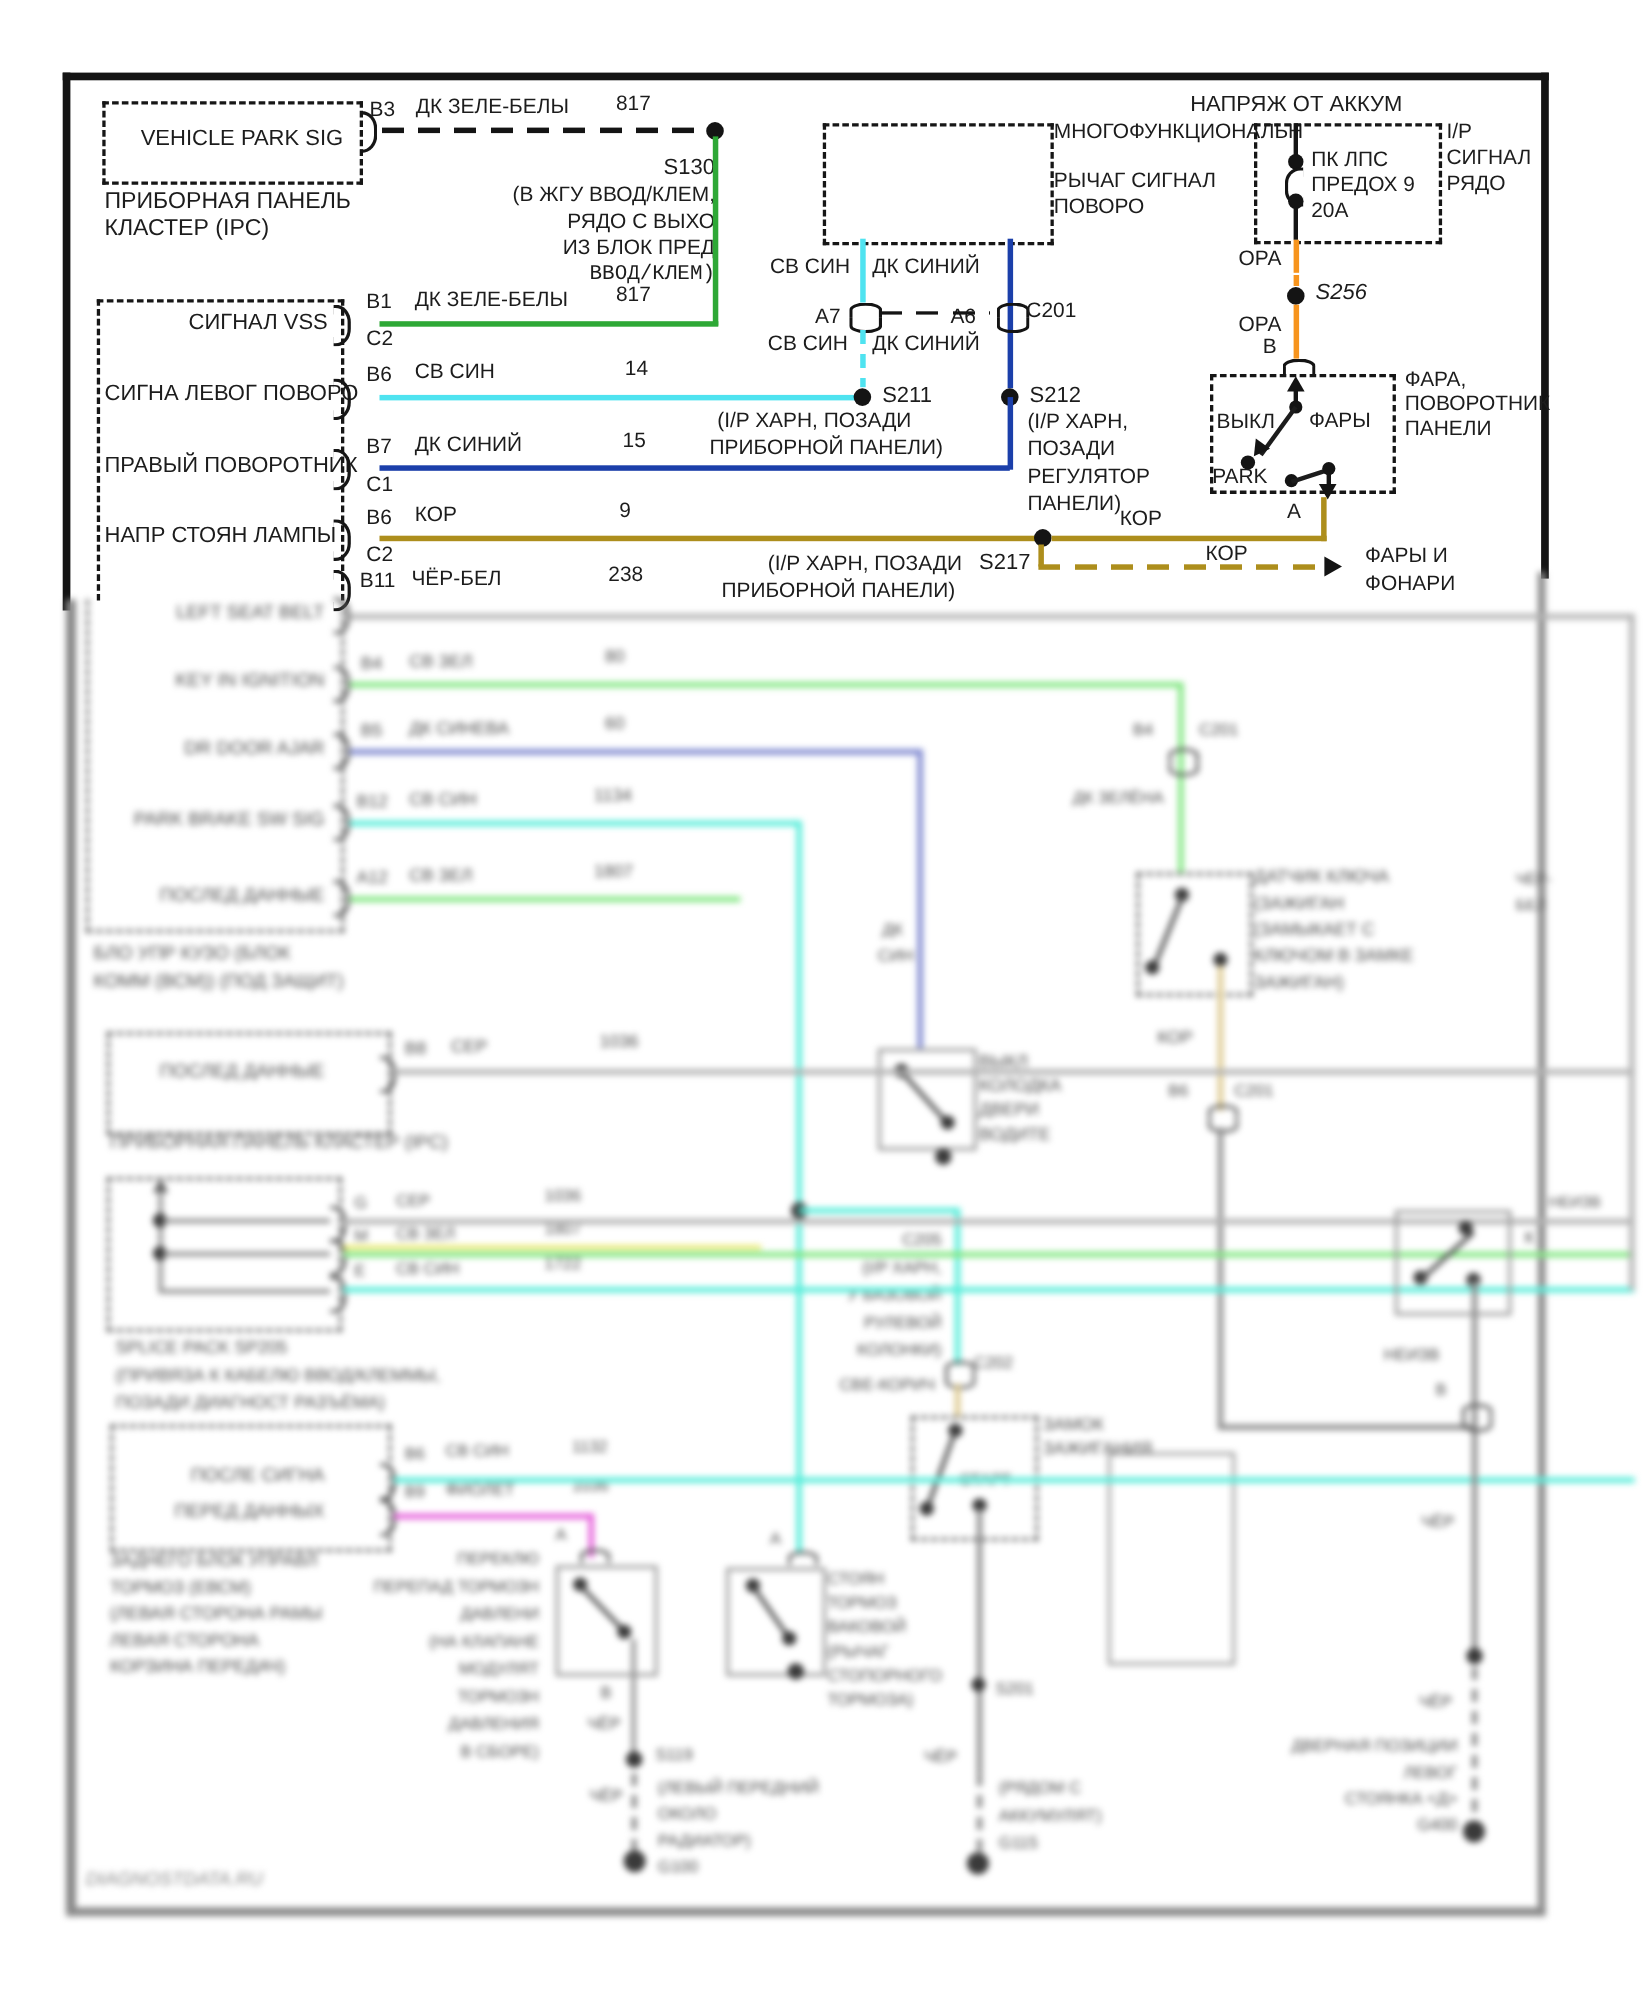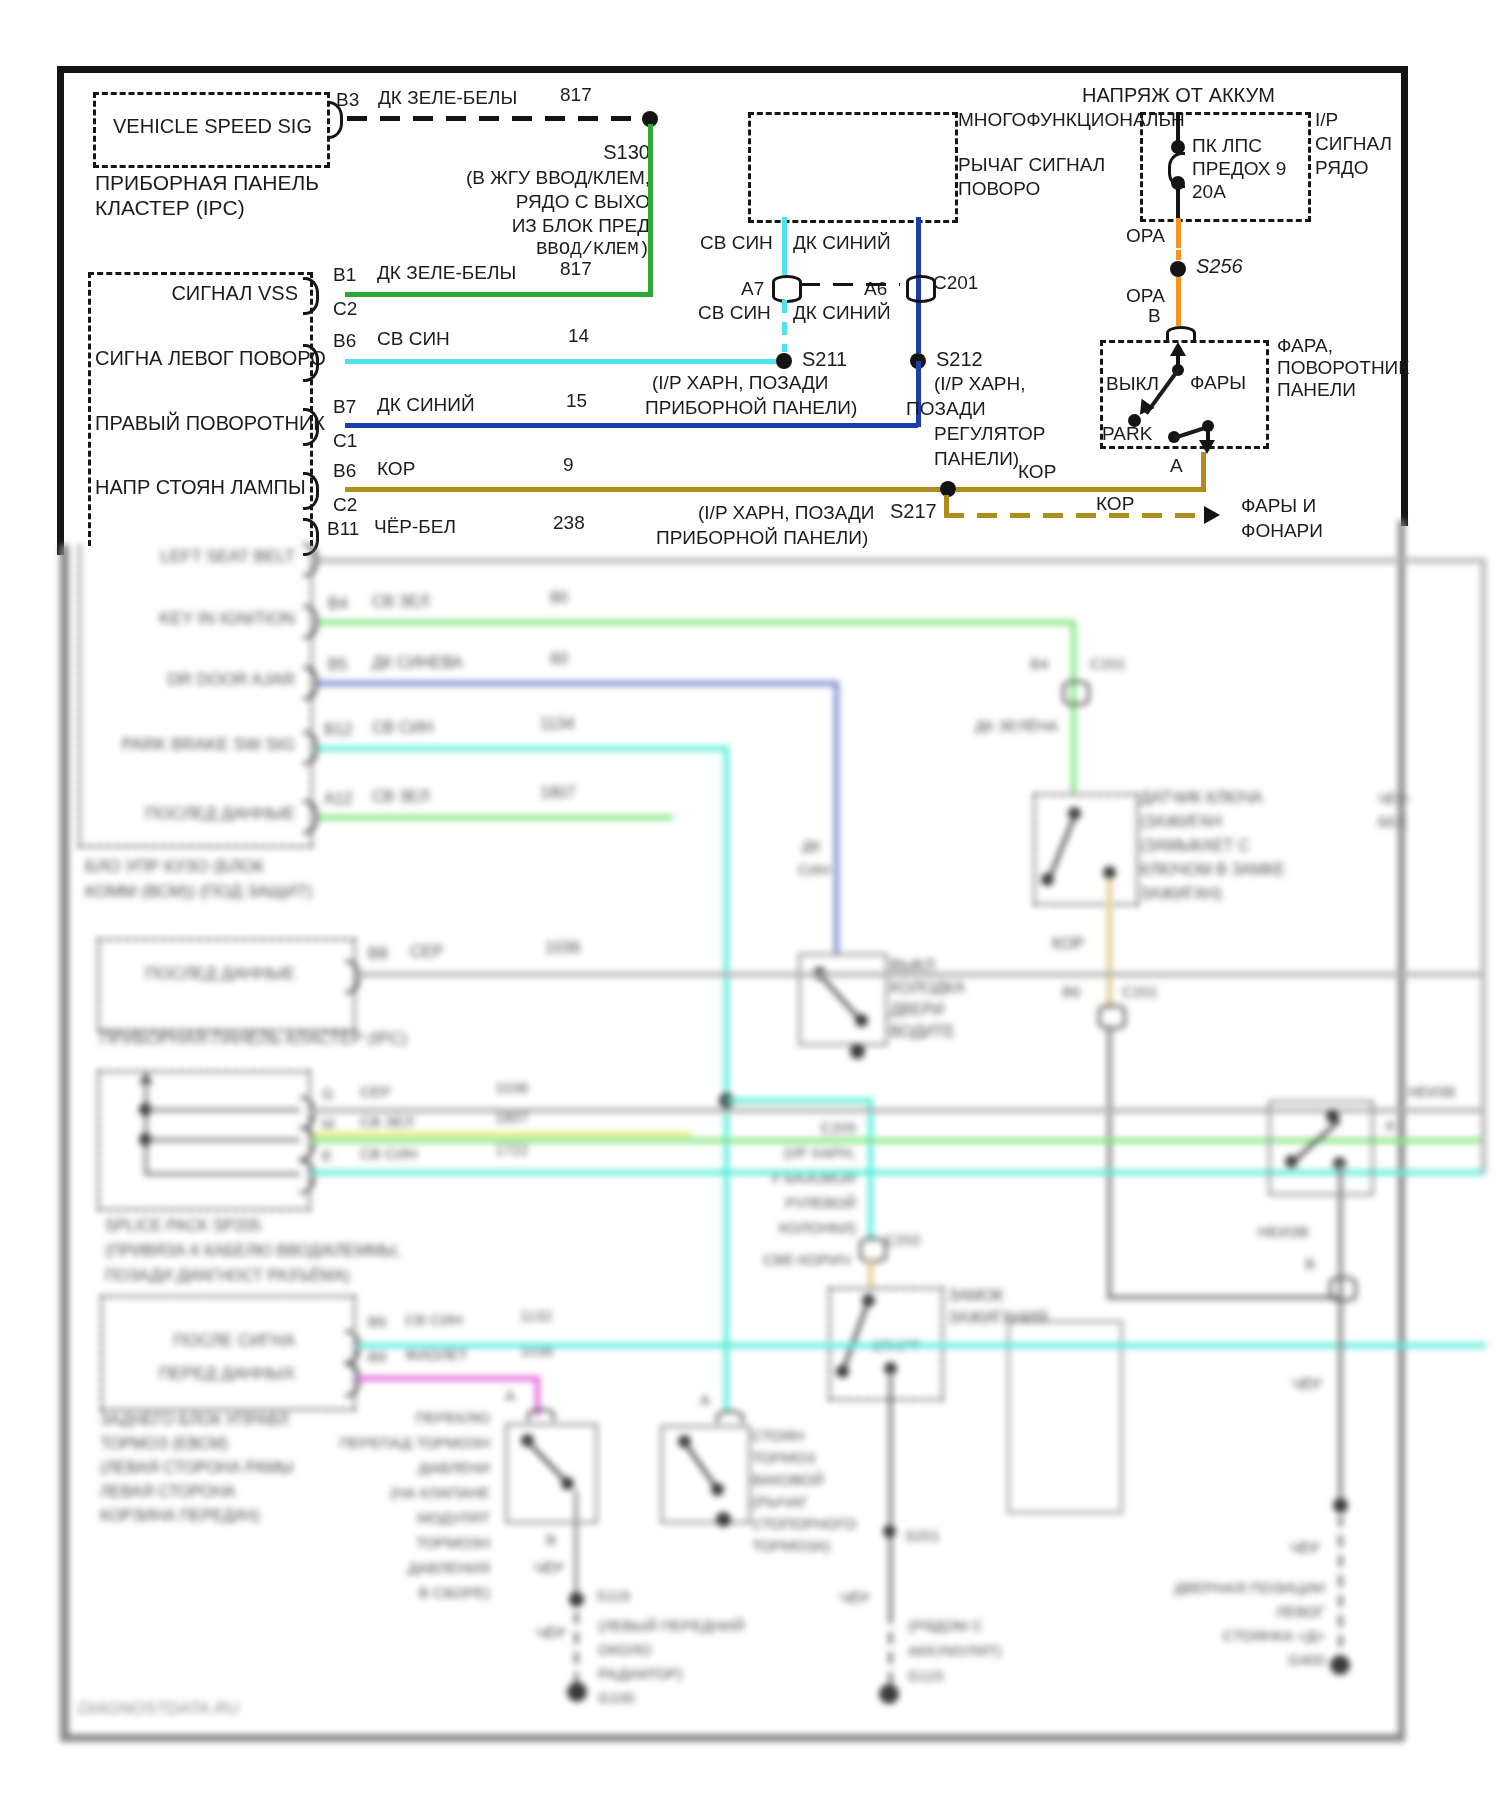--- a/index.html
+++ b/index.html
@@ -44,21 +44,21 @@
 
 <div id="page">
 
   <div>
 
     <div class="w" style="left:57px;top:66px;width:1351px;height:7px;background:#141414;"></div>
     <div class="w" style="left:57px;top:66px;width:7px;height:489px;background:#141414;"></div>
     <div class="w" style="left:1401px;top: 66px;width:7px;height:460px;background:#141414;"></div>
 
     <div class="bx" style="left:93px;top:92px;width:231px;height:70px;"></div>
-    <div class="t f20 r" style="left:100px;top:116px;width:212px;">VEHICLE SPEED SIG</div>
+    <div class="t f20 r" style="left:100px;top:116px;width:212px;">VEHICLE PARK SIG</div>
     <div class="t f21" style="left:95px;top:172px;">ПРИБОРНАЯ ПАНЕЛЬ</div>
     <div class="t f21" style="left:95px;top:197px;">КЛАСТЕР (IPC)</div>
     <div class="stub" style="left:327px;top:101px;"></div>
 
     <div class="t f19" style="left:336px;top:90px;">B3</div>
     <div class="w dsh-blk" style="left:347px;top:116px;width:293px;"></div>
     <div class="t f19" style="left:378px;top:88px;">ДК ЗЕЛЕ-БЕЛЫ</div>
     <div class="t f19" style="left:560px;top:85px;">817</div>
     <div class="dt" style="left:642px;top:111px;width:16px;height:16px;"></div>
     <div class="t f20 r" style="left:500px;top:142px;width:150px;">S130</div>
@@ -131,21 +131,21 @@
     <div class="w dsh-cyn-v" style="left:782px;top:300px;height:52px;"></div>
     <div class="dt" style="left:776px;top:353px;width:16px;height:16px;"></div>
     <div class="t f20" style="left:802px;top:349px;">S211</div>
     <div class="t f19" style="left:652px;top:373px;">(I/P ХАРН, ПОЗАДИ</div>
     <div class="t f19" style="left:645px;top:398px;">ПРИБОРНОЙ ПАНЕЛИ)</div>
 
     <div class="dt" style="left:910px;top:353px;width:16px;height:16px;"></div>
     <div class="w cdb" style="left:916px;top:361px;width:5px;height:66px;"></div>
     <div class="t f20" style="left:936px;top:349px;">S212</div>
     <div class="t f19" style="left:934px;top:374px;">(I/P ХАРН,</div>
-    <div class="t f19" style="left:906px;top:399px;">ПОЗАДИ</div>
+    <div class="t f19" style="left:934px;top:399px;">ПОЗАДИ</div>
     <div class="t f19" style="left:934px;top:424px;">РЕГУЛЯТОР</div>
     <div class="t f19" style="left:934px;top:449px;">ПАНЕЛИ)</div>
 
     <div class="t f20" style="left:1082px;top:85px;">НАПРЯЖ ОТ АККУМ</div>
     <div class="bx" style="left:1140px;top:112px;width:165px;height:104px;"></div>
     <div class="w" style="left:1176px;top:112px;width:4px;height:32px;background:#141414;"></div>
     <div class="dt" style="left:1171px;top:140px;width:14px;height:14px;"></div>
     <div class="scurve" style="left:1168px;top:152px;"></div>
     <div class="dt" style="left:1171px;top:176px;width:14px;height:14px;"></div>
     <div class="w" style="left:1176px;top:188px;width:4px;height:30px;background:#141414;"></div>

